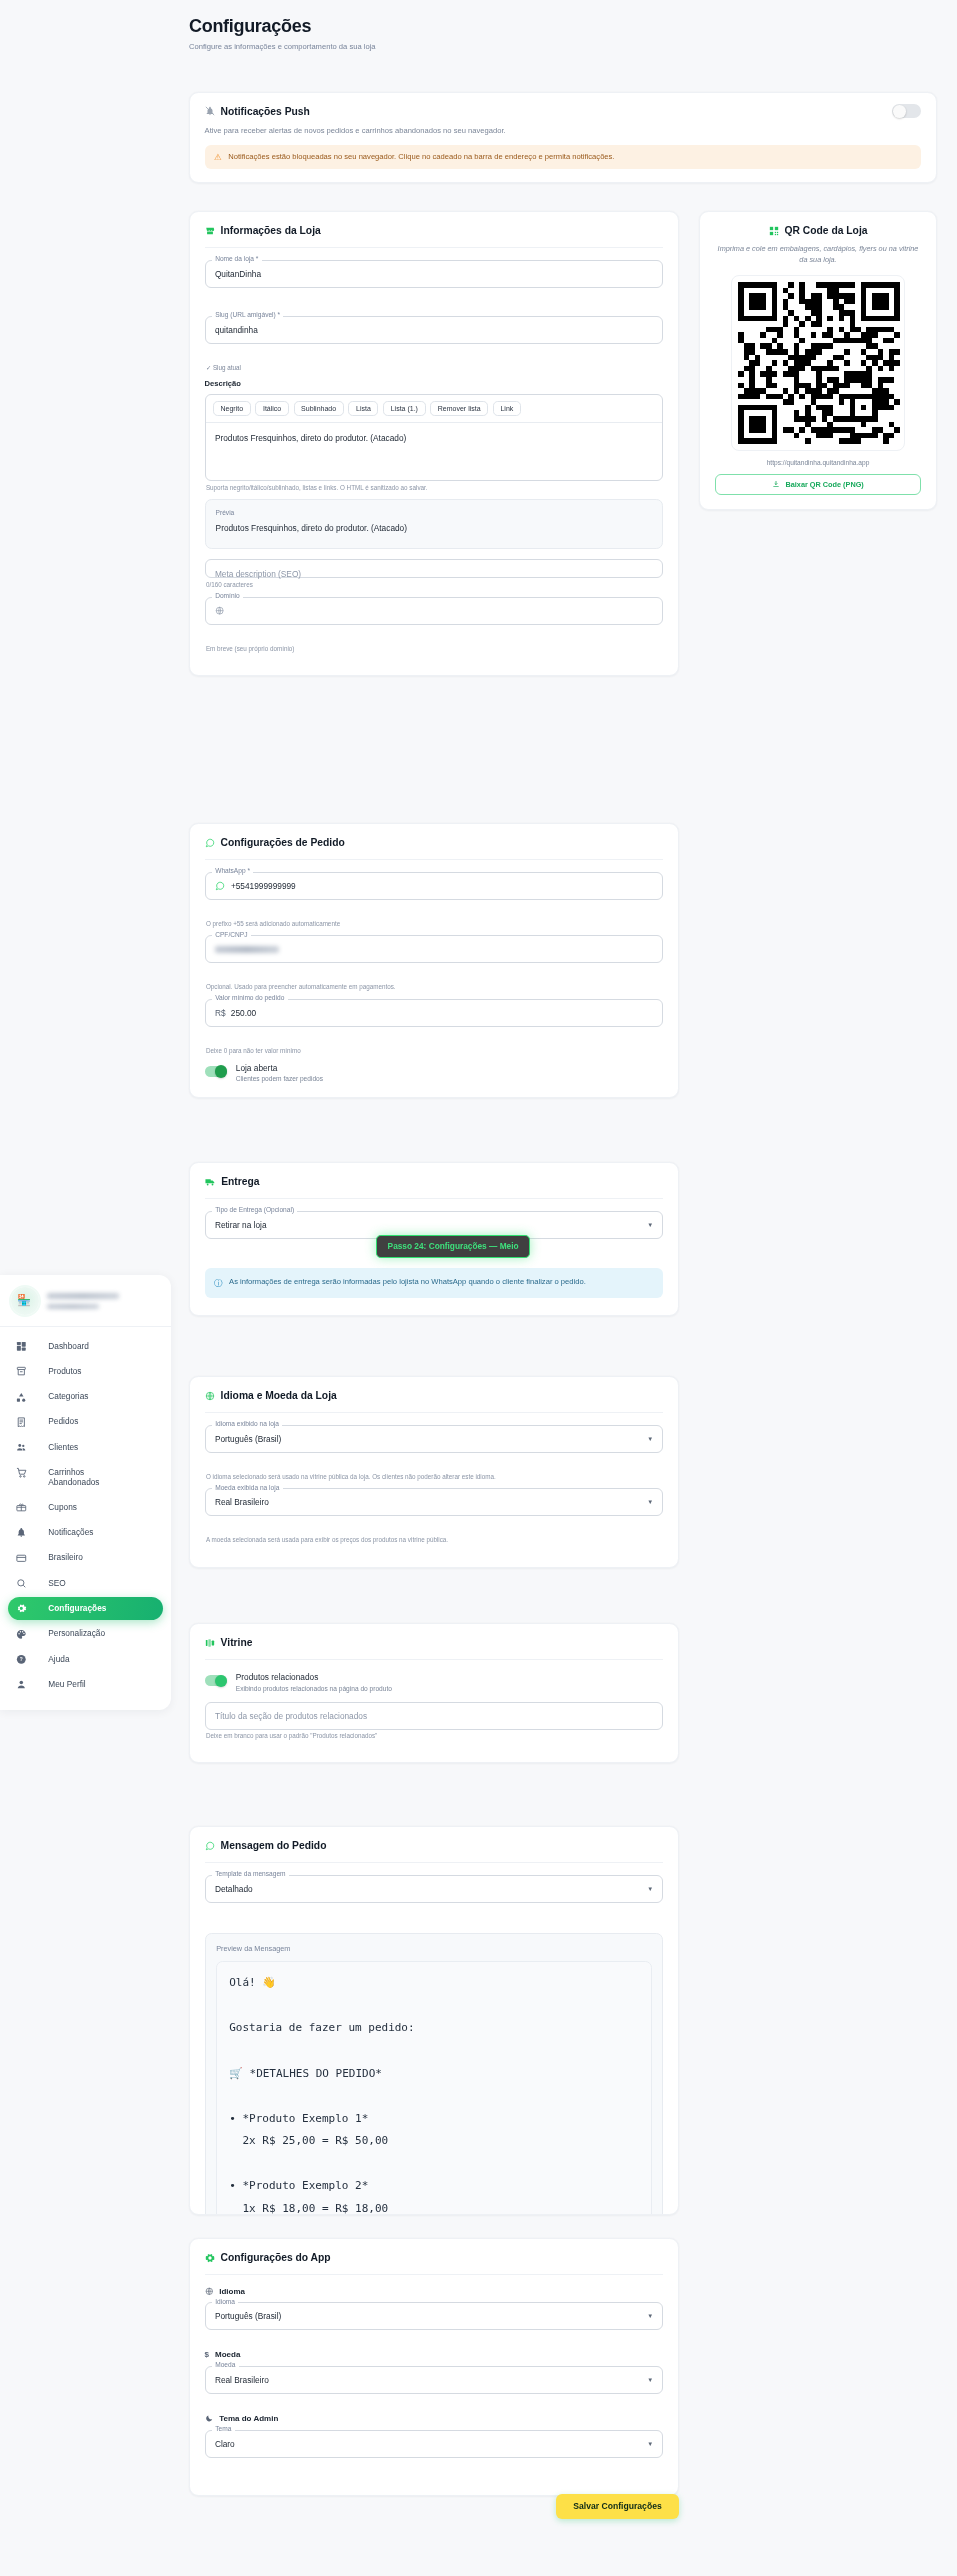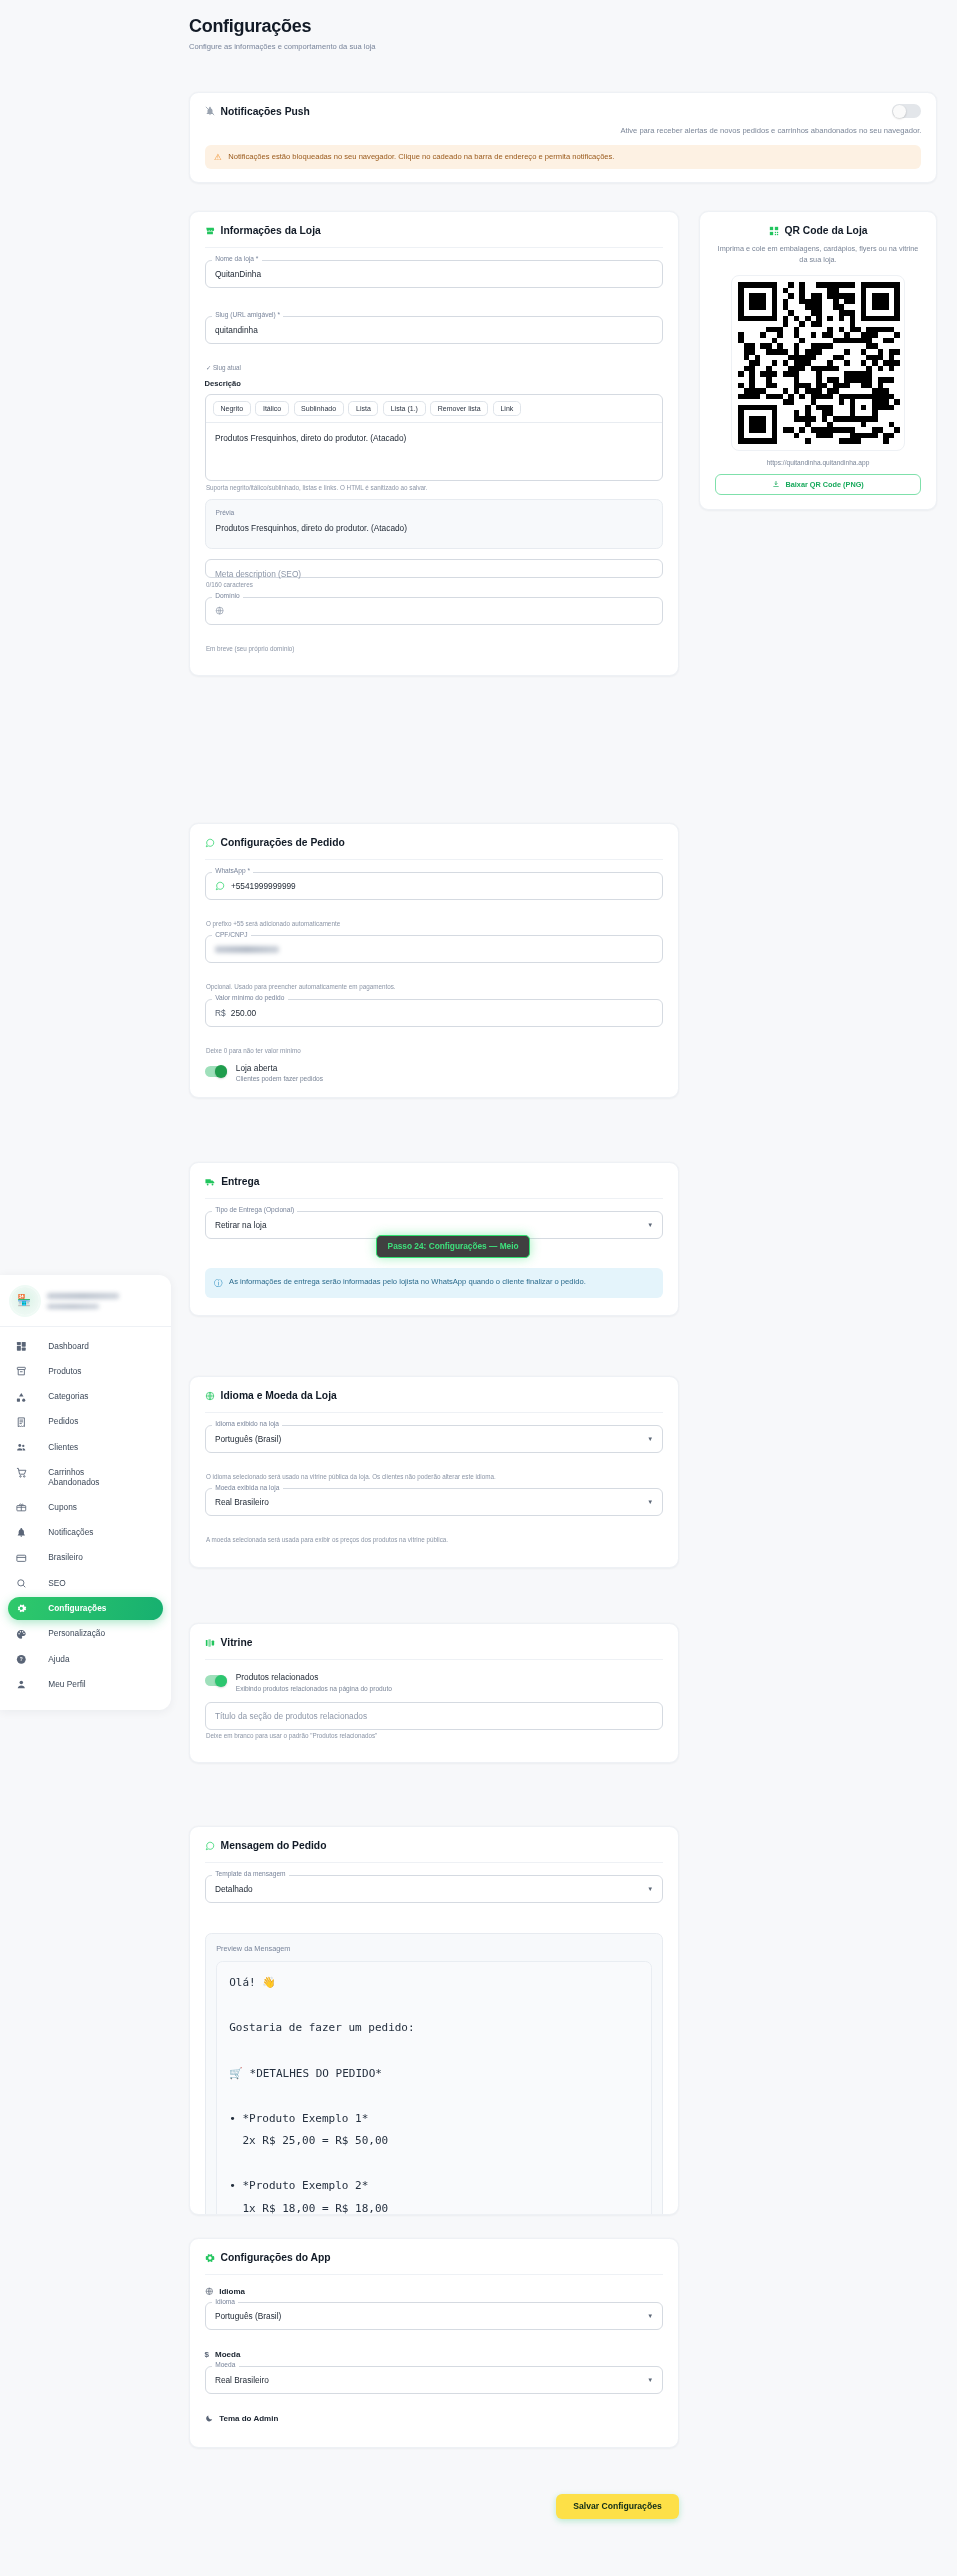--- a/index.html
+++ b/index.html
@@ -79,21 +79,21 @@
     background: #fff;
     border: 0.7px solid #eef1f5;
     border-radius: 9.3px;
     box-shadow: 0 0.7px 2px rgba(25,35,55,.05);
   }
   .card-title { display: flex; align-items: center; gap: 6px; font-size: 10.3px; font-weight: bold; color: #111a26; }
   .card-title .tic { font-size: 10px; line-height: 1; display:flex; }
   .card-rule { border-top: 0.7px solid #eef1f5; margin: 10.6px 0 12px 0; }
 
   
-  #push-card { position: absolute; left: 189px; top: 92px; width: 748px; padding: 11.3px 14.6px 13.3px 14.6px; text-align: right; }
+  #push-card { position: absolute; left: 189px; top: 92px; width: 748px; padding: 11.3px 14.6px 13.3px 14.6px; }
   .push-row { display: flex; align-items: center; justify-content: space-between; }
   .push-desc { font-size: 7.6px; color: #7b8698; margin-top: 8px; }
   .toggle-off {
     width: 29px; height: 14px; border-radius: 7.3px; background: #e3e6ea;
     position: relative; flex: 0 0 auto; cursor: pointer;
   }
   .toggle-off::after {
     content:""; position:absolute; left: 0.7px; top: 0.7px;
     width: 12.6px; height: 12.6px; border-radius: 50%; background: #fafafa;
     box-shadow: 0 0.7px 2px rgba(0,0,0,.22);
@@ -163,21 +163,21 @@
     width: 12.6px; height: 12.6px; border-radius: 50%; background: #1f9d4d;
     box-shadow: 0 0.7px 2px rgba(0,0,0,.2);
   }
   .toggle-on.light::after { background: #2cc66f; }
   .sw-title { font-size: 8.3px; color: #1b2430; }
   .sw-sub { font-size: 6.6px; color: #7b8698; margin-top: 2.7px; }
 
   
   #qr-card { position: absolute; left: 699px; top: 211px; width: 238px; padding: 13.3px 14.6px 14.6px 14.6px; text-align: center; }
   .qr-title { display:flex; align-items:center; justify-content:center; gap: 6px; font-size: 10.3px; font-weight: bold; color: #111a26; }
-  .qr-desc { font-size: 7.3px; color: #7b8698; margin-top: 6.6px; line-height: 1.55; }
+  .qr-desc { font-size: 7.3px; color: #7b8698; margin-top: 6.6px; line-height: 1.55; font-style: italic; }
   .qr-frame { margin: 9.3px auto 0 auto; width: 174px; border: 0.7px solid #eef1f5; border-radius: 8px; padding: 6px; }
   .qr-url { font-size: 6.6px; color: #7b8698; margin-top: 8.6px; }
   .qr-btn {
     margin-top: 7.3px; border: 0.7px solid #7fe0ab; border-radius: 6px;
     height: 21px; display: flex; align-items: center; justify-content: center; gap: 5.3px;
     color: #17a95c; font-size: 7.3px; font-weight: bold; background: #fff; cursor: pointer;
   }
 
   
   #store-card    { position: absolute; left: 189px; top: 211px; width: 490px; padding: 13.3px 14.6px 14.6px 14.6px; }
@@ -980,20 +980,27 @@
 
     <div class="app-grp" style="margin-bottom:0">
       <div class="app-grp-title">
         <span class="gi">
           <svg width="8.6" height="8.6" viewBox="0 0 24 24" fill="#5a6577">
               <path d="M20 14.5A8.5 8.5 0 0 1 9.5 4 8.5 8.5 0 1 0 20 14.5z"></path>
             </svg>
         </span>
         <span>Tema do Admin</span>
       </div>
+      <div class="field">
+        <span class="fl-label">Tema</span>
+        <div class="fl-box tall select-box">
+          <span>Claro</span>
+          <span class="caret">▼</span>
+        </div>
+      </div>
     </div>
   </div>
 
   <div id="save-row">
     <button class="btn-primary">Salvar Configurações</button>
   </div>
 </div>
 
 <div id="sidebar">
   <div class="sb-profile">

